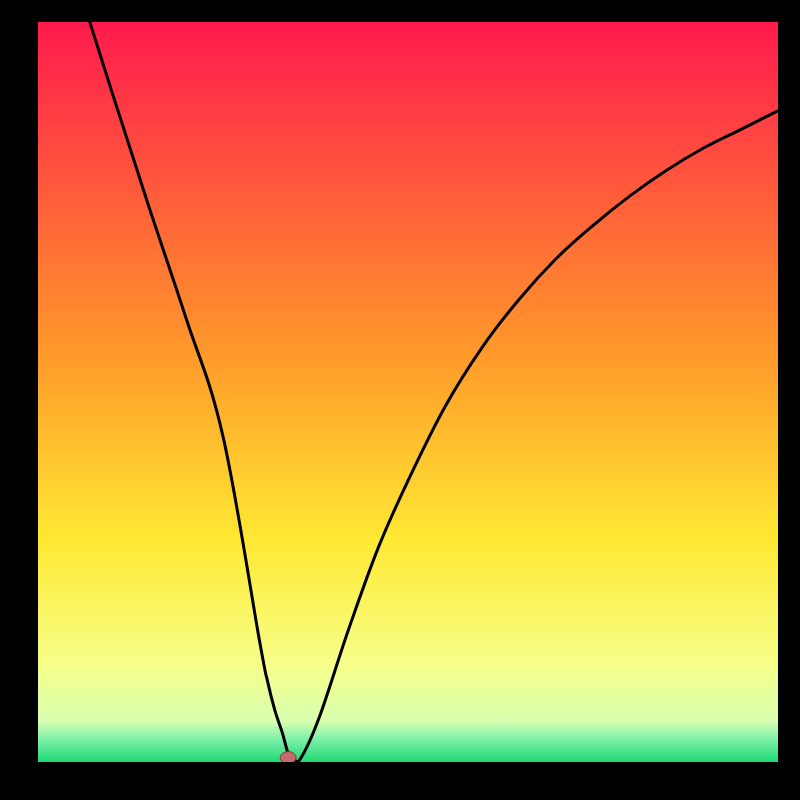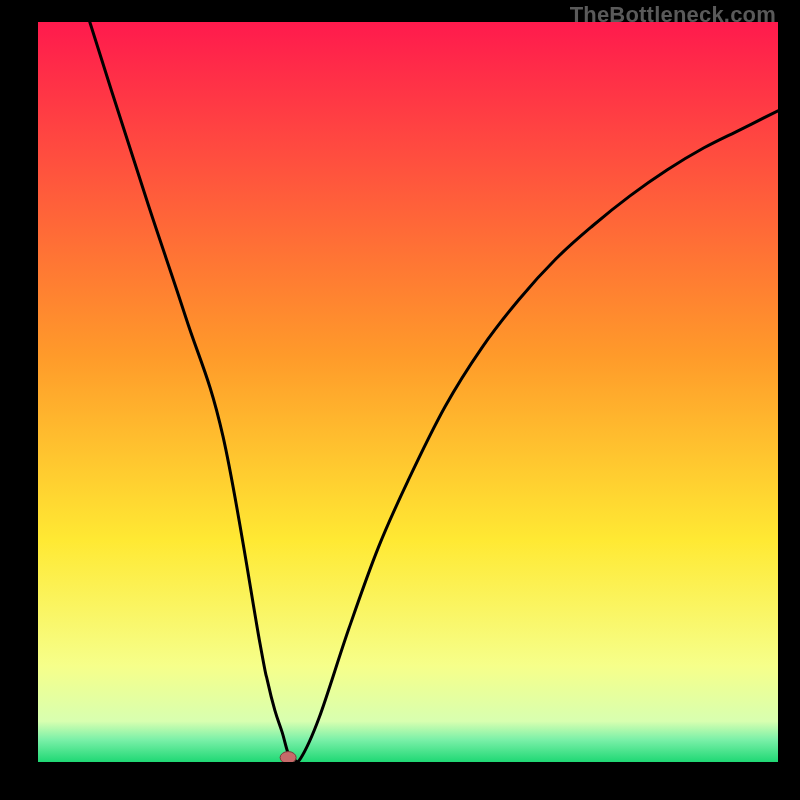--- a/index.html
+++ b/index.html
@@ -35,21 +35,20 @@
     color: #5a5a5a;
     letter-spacing: 0.2px;
   }
   svg { display: block; }
 </style>
 </head>
 <body>
 
 <div class="frame">
 
-  <div class="watermark">TheBottleneck.com</div>
 
   <div class="plot-area">
     <svg id="chart-svg" width="740" height="740" viewBox="0 0 740 740" preserveAspectRatio="none">
       <defs>
         <linearGradient id="bg-grad" x1="0" y1="0" x2="0" y2="1">
             <stop offset="0%" stop-color="#ff1a4d"></stop>
             <stop offset="45%" stop-color="#ff9a2a"></stop>
             <stop offset="70%" stop-color="#ffe933"></stop>
             <stop offset="87%" stop-color="#f6ff8a"></stop>
             <stop offset="94.5%" stop-color="#d8ffb0"></stop>

